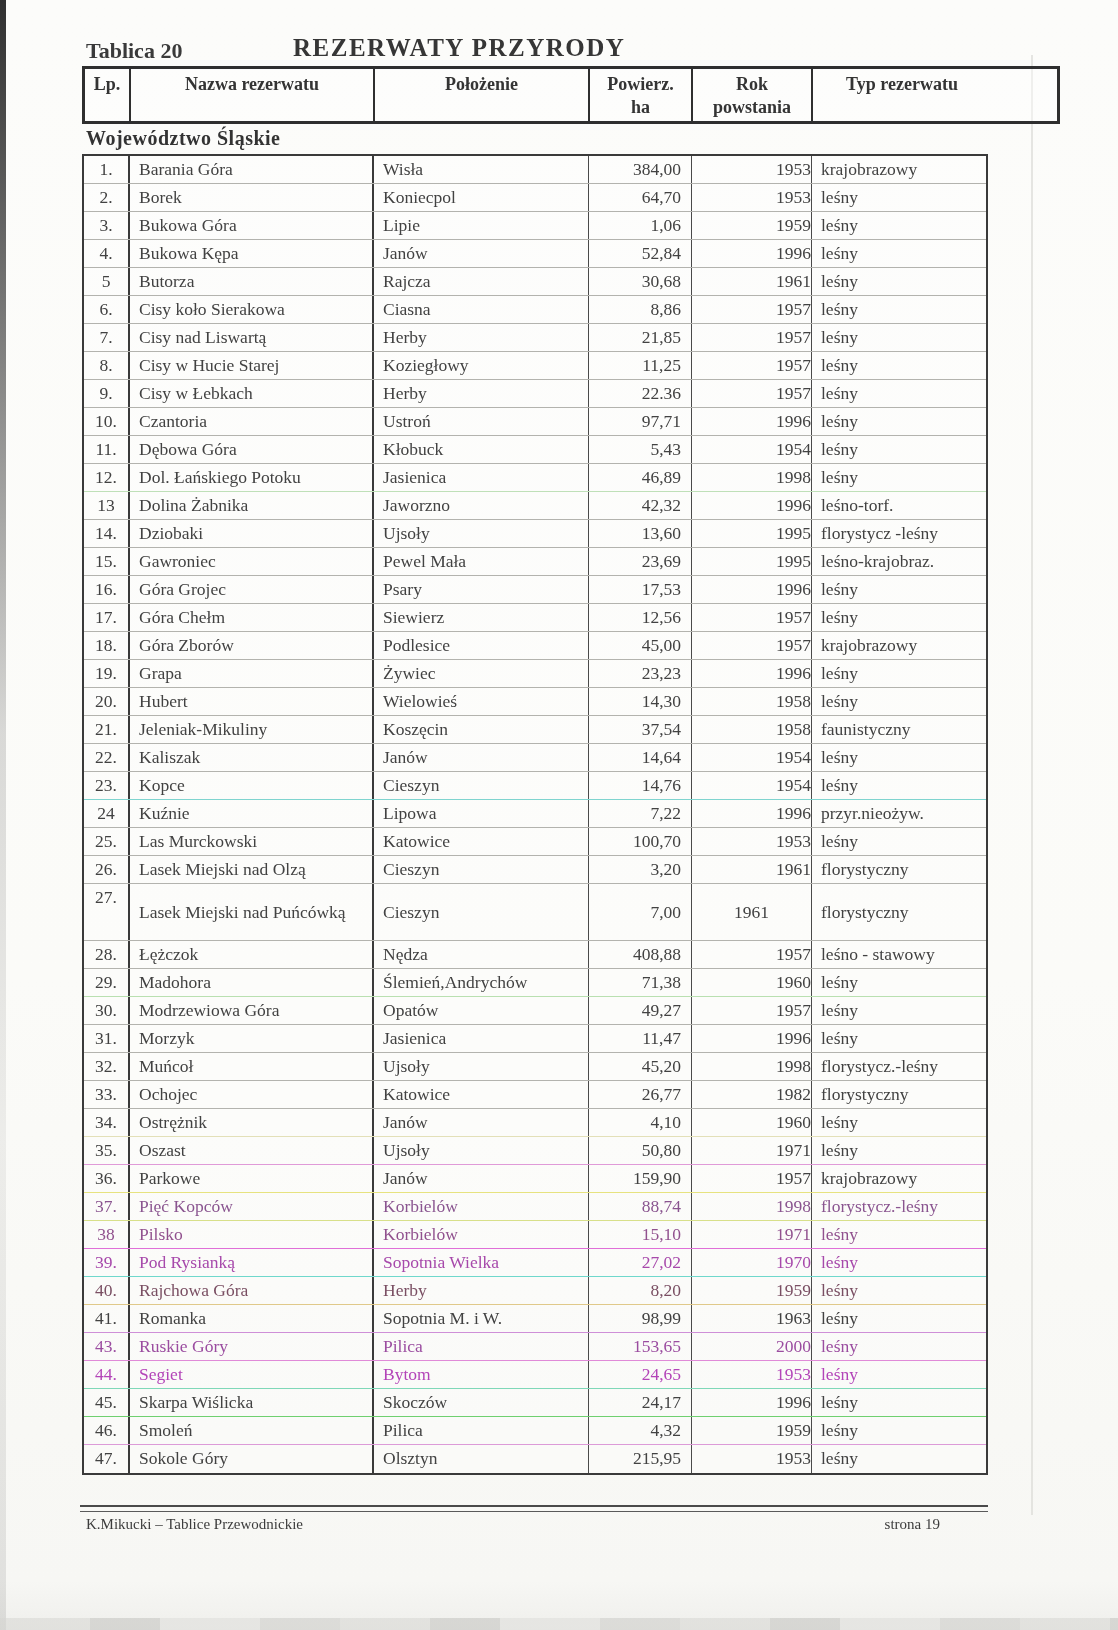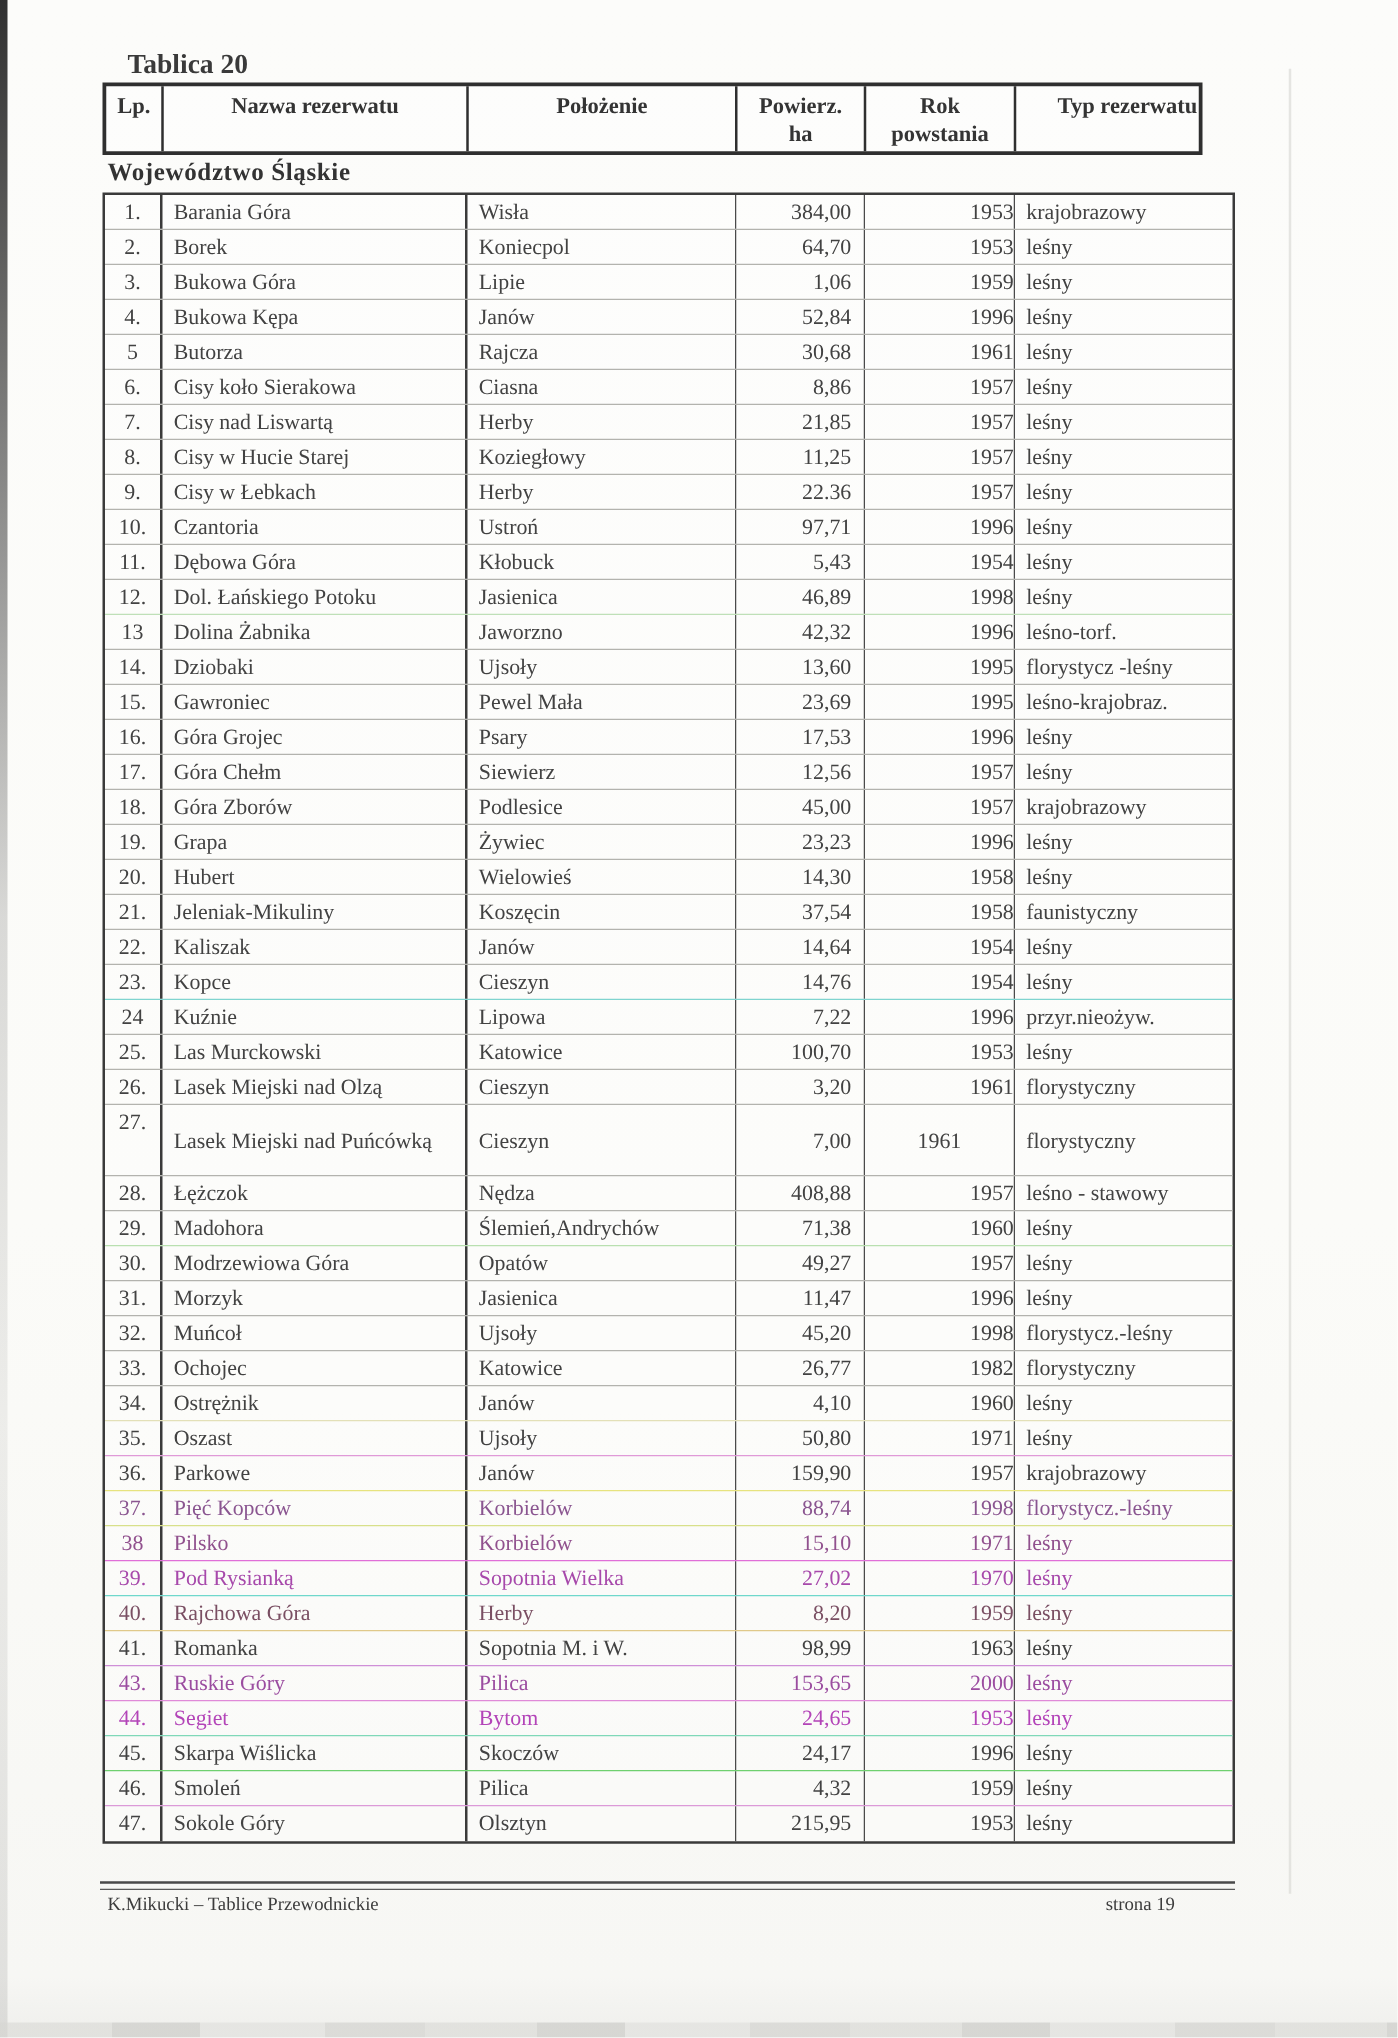--- a/index.html
+++ b/index.html
@@ -16,27 +16,27 @@
   }
   .scan-bottom-edge{
     position:absolute;left:0;bottom:0;width:1118px;height:12px;
     background:repeating-linear-gradient(90deg,#d6d6d2 0 90px,#c2c2be 90px 160px,#ddddda 160px 260px,#cbcbc7 260px 340px);
     opacity:.55;
   }
   .page-fold-line{
     position:absolute;left:1031px;top:55px;width:2px;height:1460px;
     background:#dcdcd7;opacity:.7;
   }
-  .titlebar{position:absolute;left:16px;top:34px;width:998px;height:30px;}
+  .titlebar{position:absolute;left:0;top:34px;width:998px;height:30px;}
   .table-label{position:absolute;left:86px;top:4px;font-size:22px;font-weight:bold;color:#3a3a3a;}
   .page-title{position:absolute;left:293px;top:0;font-size:25px;font-weight:bold;letter-spacing:1.5px;color:#363636;}
 
   
   .thead{
-    position:absolute;left:82px;top:66px;width:880px;height:58px;
+    position:absolute;left:82px;top:66px;width:978px;height:58px;
     border:3px solid #2f2f2f;box-sizing:border-box;
     display:grid;grid-template-columns:46px 244px 215px 103px 120px 178px;
     background:rgba(255,255,255,.4);
   }
   .thead .hcell{
     border-right:2px solid #2f2f2f;box-sizing:border-box;
     display:flex;flex-direction:column;align-items:center;
     padding-top:4px;font-weight:bold;font-size:18px;color:#343434;line-height:23px;
   }
   .thead .hcell:last-child{border-right:none;}
@@ -82,20 +82,21 @@
   .footer-right{position:absolute;right:178px;top:0;}
 </style>
 </head>
 <body>
 
 <div class="scan-left-edge"></div>
 <div class="page-fold-line"></div>
 
 <div class="titlebar">
   <span class="table-label">Tablica 20</span>
+  <span class="page-title">REZERWATY PRZYRODY</span>
 </div>
 
 <div class="thead">
   <div class="hcell">
     <span>Lp.</span>
   </div>
   <div class="hcell">
     <span>Nazwa rezerwatu</span>
   </div>
   <div class="hcell">

